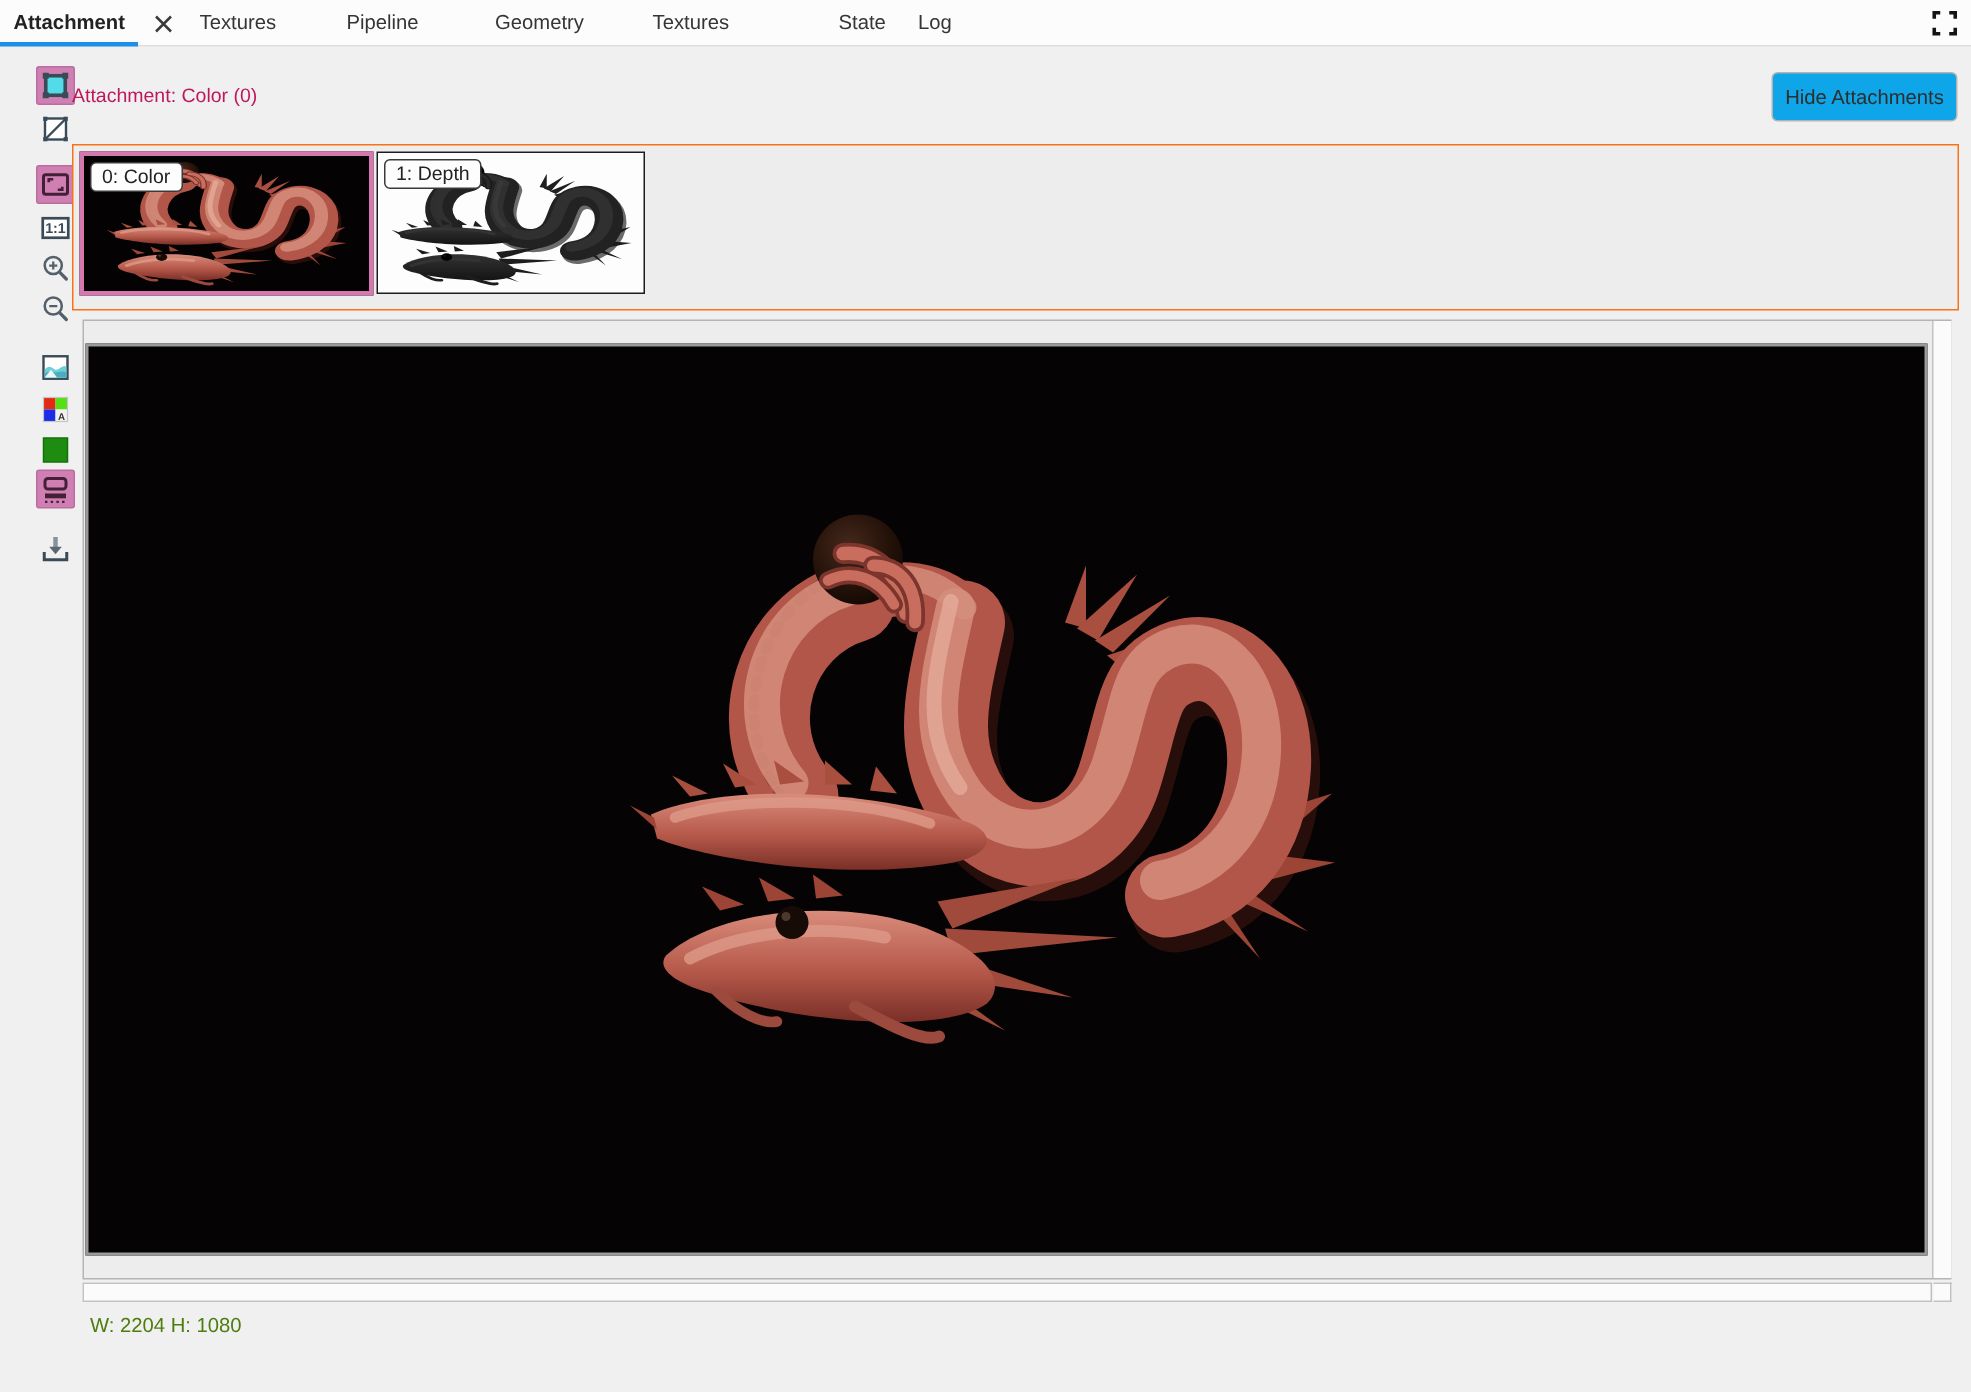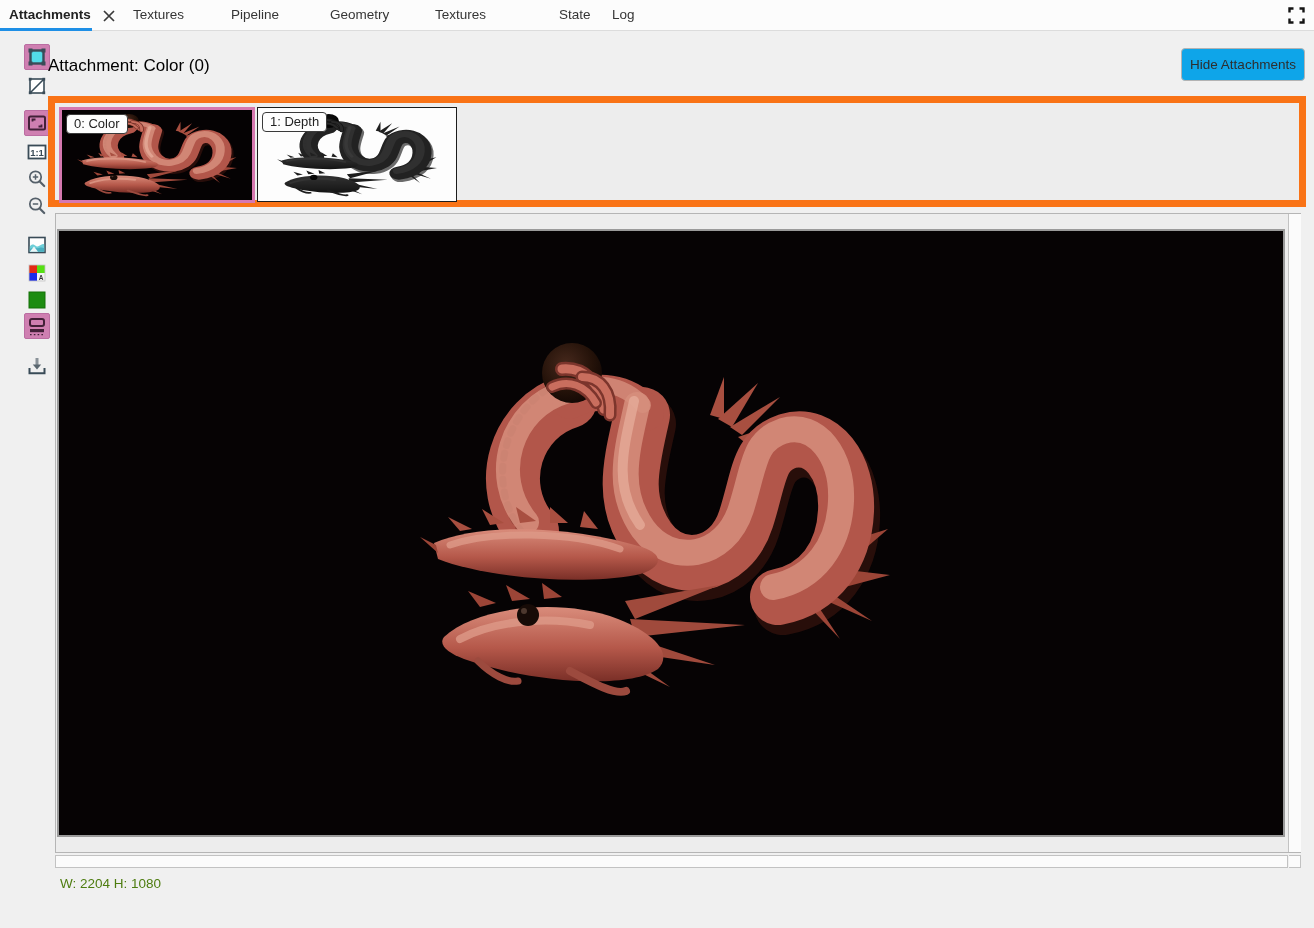--- a/index.html
+++ b/index.html
@@ -13,28 +13,28 @@
   .tab.active { font-weight:bold; color:#222; }
   .tab-underline { position:absolute; left:0; top:28px; width:92px; height:3px; background:#1e8fe6; }
   .close-btn { position:absolute; left:101px; top:8px; width:16px; height:16px; cursor:default; }
   .fullscreen-btn { position:absolute; left:1288px; top:7px; width:17px; height:17px; cursor:default; }
 
   
   .toolbtn { position:absolute; left:24px; width:26px; height:26px; display:flex; align-items:center; justify-content:center; border-radius:2px; }
   .toolbtn.selected { background:#cf7fb1; border:1px solid #bb6da2; }
 
   
-  .attach-label { position:absolute; left:48px; top:56px; font-size:17px; color:#000000; }
+  .attach-label { position:absolute; left:48px; top:56px; font-size:13px; color:#be185d; }
   .hide-btn { position:absolute; left:1181px; top:48px; width:124px; height:33px; background:#0ea5e9; border:1px solid #b3b3b3; border-radius:4px; font-size:13.5px; color:#2e2e2e; display:flex; align-items:center; justify-content:center; font-family:"Liberation Sans",sans-serif; }
 
   
-  .strip { position:absolute; left:48px; top:96px; width:1258px; height:111px; background:#ededed; border:7px solid #f97316; }
+  .strip { position:absolute; left:48px; top:96px; width:1258px; height:111px; background:#ededed; border:1px solid #f97316; }
   .thumb { position:absolute; top:4px; }
   .thumb-color { left:4px; width:196px; height:96px; border:3px solid #d678b0; background:#050203; }
-  .thumb-depth { left:202px; width:200px; height:95px; border:1px solid #1c1c1c; background:#fdfdfd; }
+  .thumb-depth { left:202px; width:179px; height:95px; border:1px solid #1c1c1c; background:#fdfdfd; }
   .badge { position:absolute; left:4px; top:4px; background:#fdfdfd; border:1.5px solid #3a3a3a; border-radius:4px; padding:1px 7px 2px 7px; font-size:13px; color:#222; z-index:3; white-space:nowrap; }
   .thumb svg.mini { position:absolute; left:50%; top:50%; transform:translate(-50%,-50%); }
   .depth-filter { filter:grayscale(1) brightness(0.32); }
 
   
   .vp-panel { position:absolute; left:55px; top:213px; width:1246px; height:640px; background:#ededed; border:1px solid #b5b5b5; }
   .vp-canvas { position:absolute; left:1px; top:15px; width:1228px; height:608px; border:2px solid #9a9a9a; background:#060304; overflow:hidden; }
   .vsb { position:absolute; left:1232px; top:0px; width:13px; height:638px; background:#fbfbfb; border-left:1px solid #c2c2c2; }
   .hsb { position:absolute; left:55px; top:855px; width:1233px; height:13px; background:#fbfbfb; border:1px solid #c2c2c2; }
   .sb-corner { position:absolute; left:1289px; top:855px; width:12px; height:13px; background:#fbfbfb; border:1px solid #c2c2c2; border-left:none; }
@@ -118,21 +118,21 @@
         <path d="M40,300 C70,284 120,276 170,286" stroke="#dd9a88" stroke-width="8" fill="none" opacity="0.8" stroke-linecap="round"></path>
         <path d="M150,332 C176,346 196,356 206,352" stroke="#9c4a3e" stroke-width="8" fill="none" stroke-linecap="round"></path>
         <path d="M58,322 C72,336 88,344 98,342" stroke="#9c4a3e" stroke-width="7" fill="none" stroke-linecap="round"></path>
         <circle cx="108" cy="276" r="11" fill="#170b07"></circle>
         <circle cx="104" cy="272" r="3" fill="#5b4438" opacity="0.8"></circle>
       </g>
     </symbol>
   </svg>
 
   <div class="tabbar">
-    <span class="tab active" style="left:9px">Attachments</span>
+    <span class="tab active" style="left:9px">Attachment</span>
     <span class="close-btn">
       <svg width="16" height="16" viewBox="0 0 16 16">
           <path d="M3,3 L13,13 M13,3 L3,13" stroke="#3a3a3a" stroke-width="1.7" fill="none"></path>
         </svg>
     </span>
     <span class="tab" style="left:133px">Textures</span>
     <span class="tab" style="left:231px">Pipeline</span>
     <span class="tab" style="left:330px">Geometry</span>
     <span class="tab" style="left:435px">Textures</span>
     <span class="tab" style="left:559px">State</span>

